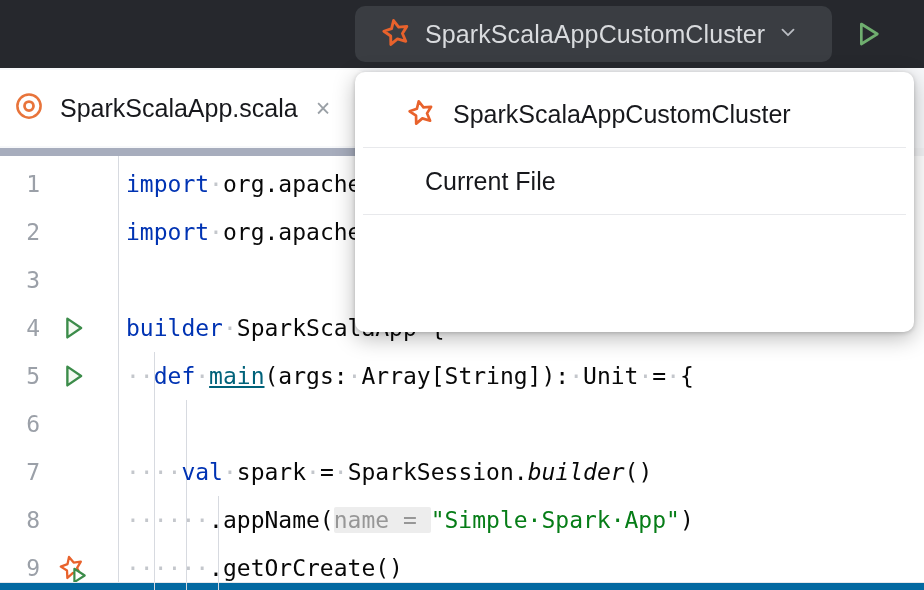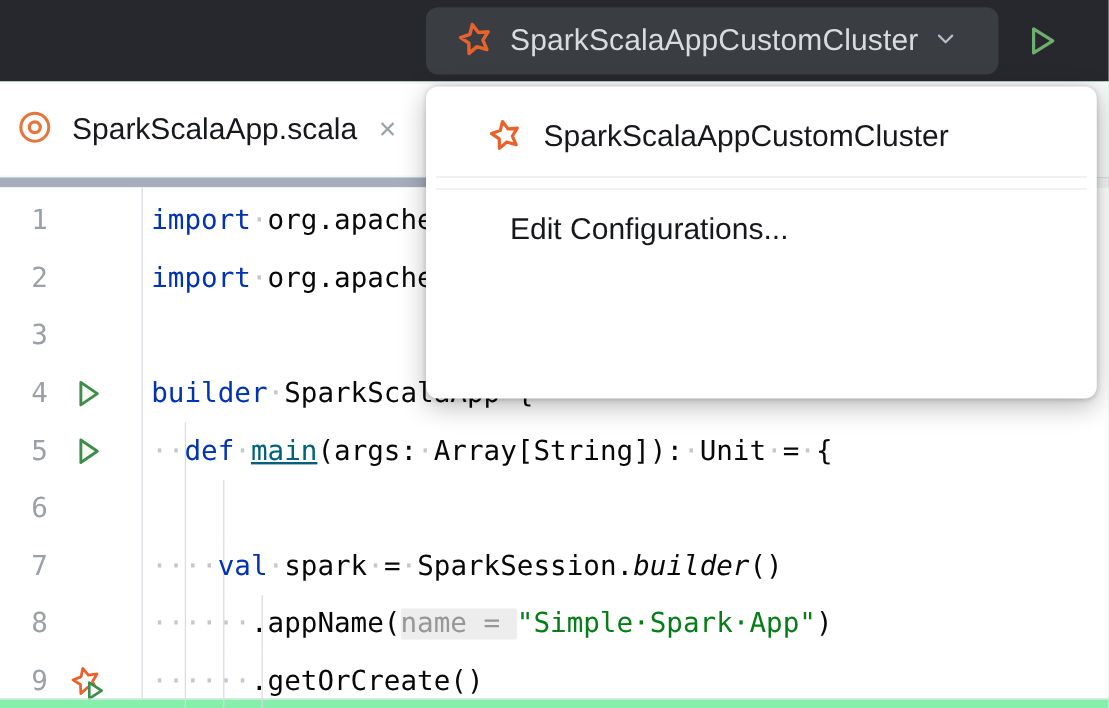--- a/index.html
+++ b/index.html
@@ -26,21 +26,21 @@
     margin-left:14px;color:#D9DBDE;font-size:25px;letter-spacing:.1px;
     white-space:nowrap;
   }
   .runchip .chev{margin-left:12px;flex:0 0 auto;}
   .toolbar-run{
     position:absolute;left:852px;top:18px;width:32px;height:32px;
   }
 
   
   .editor{
-    position:absolute;left:0;top:68px;width:924px;height:522px;background:#86efac;
+    position:absolute;left:0;top:68px;width:924px;height:522px;background:#0369a1;
   }
   
   .tabstrip{position:absolute;left:0;top:0;width:924px;height:80px;background:#F7F8FA;}
   .tab{
     position:absolute;left:0;top:2px;height:76px;width:368px;
     background:#ffffff;border-top-right-radius:12px;
     display:flex;align-items:center;
   }
   .tab .objicon{margin-left:14px;flex:0 0 auto;}
   .tab .tabname{
@@ -215,19 +215,19 @@
   </div>
 
   <div class="popup" id="popup">
       <div class="pitem first">
         <span class="pstar"><svg width="28" height="28" viewBox="0 0 24 24">
             <path d="M12 2.6 L14.9 8.6 L21.4 9.4 L16.8 14.2 L18.1 20.9 L12 17.6 L5.9 20.9 L7.2 14.2 L2.6 9.4 L9.1 8.6 Z" transform="rotate(-12 12 12)" fill="none" stroke="#E8622C" stroke-width="2.3" stroke-linejoin="round"></path>
           </svg></span>
         <span class="plabel">SparkScalaAppCustomCluster</span>
       </div>
       <div class="psep"></div>
+      <div class="pitem plain-item">
+        <span class="plabel">Current File</span>
+      </div>
       <div class="psep"></div>
-      <div class="pitem plain-item">
-        <span class="plabel">Edit Configurations...</span>
-      </div>
     </div>
 
 </div>
 
 </body></html>

